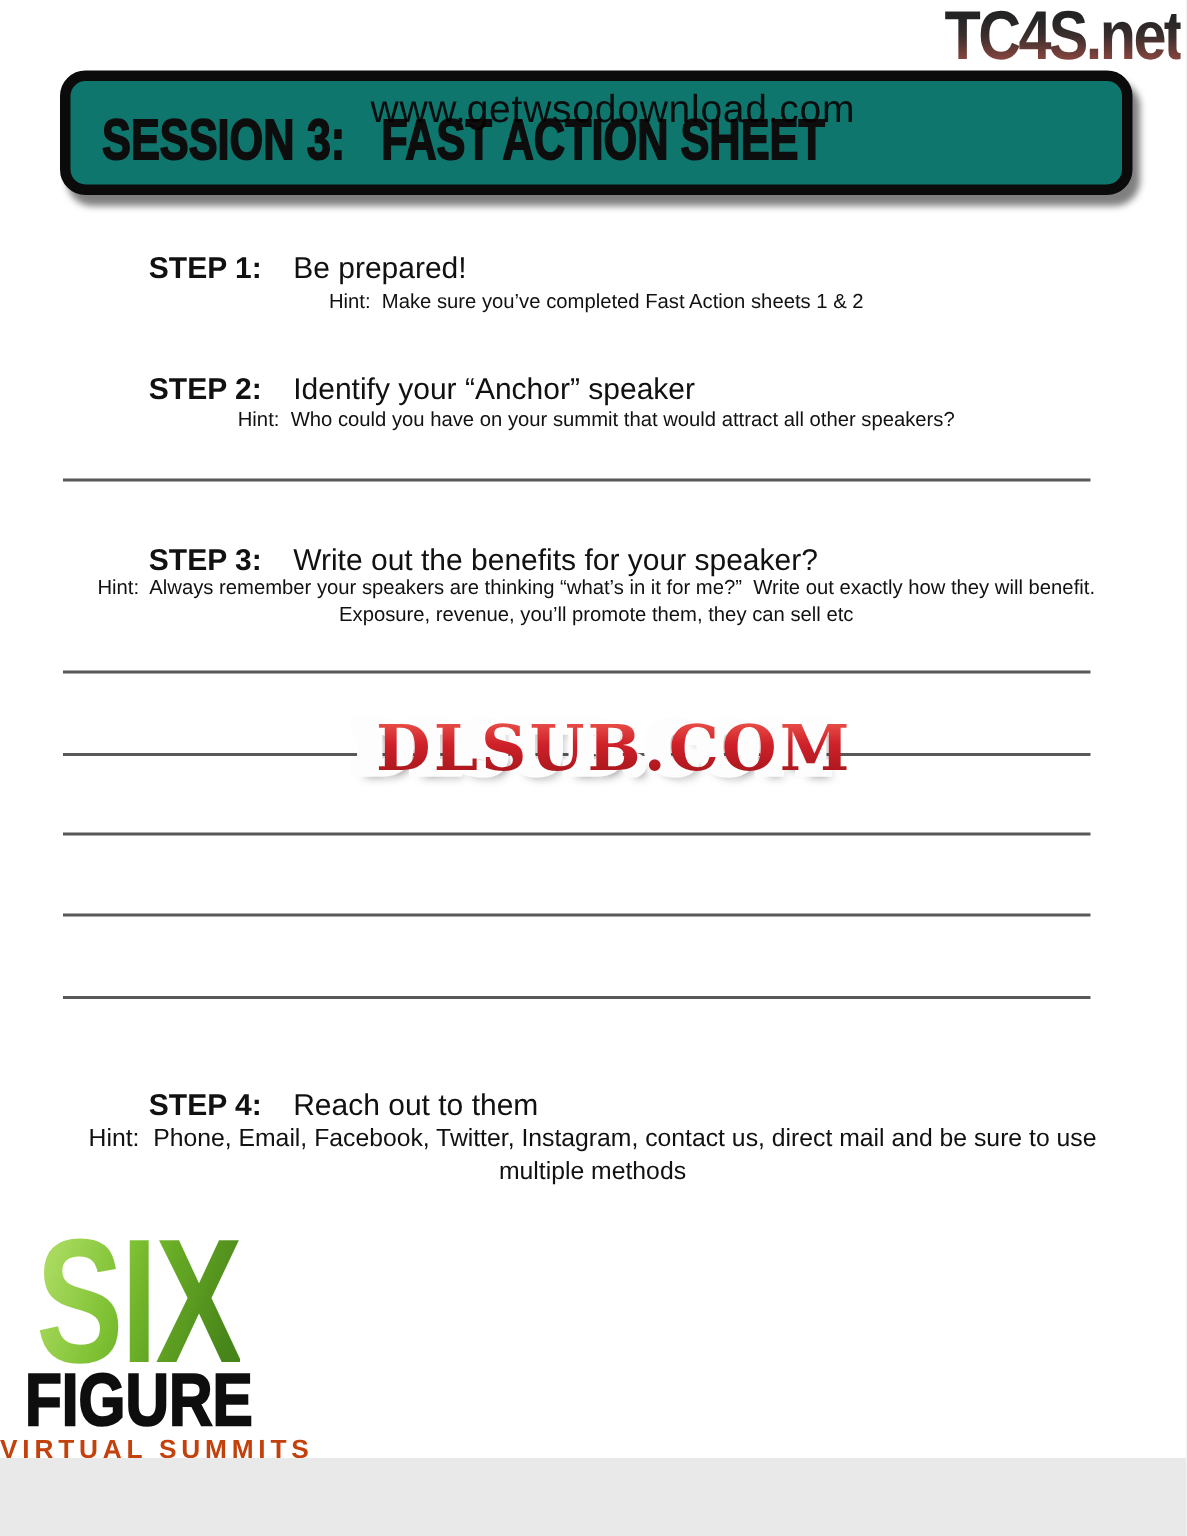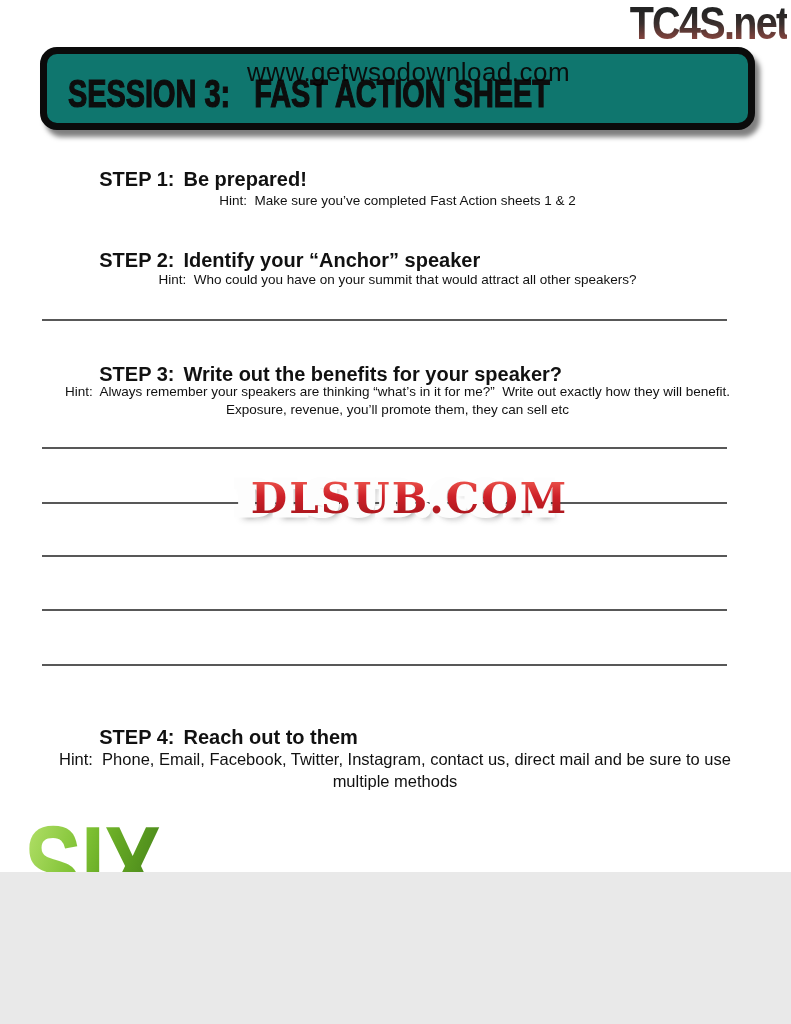--- a/index.html
+++ b/index.html
@@ -1,17 +1,17 @@
 <!DOCTYPE html>
 <html><head>
 <meta charset="utf-8">
 <style>
   html,body{margin:0;padding:0;background:#e9e9e9;}
   .page{
-    position:relative; width:791px; height:872px; margin:0 auto;
+    position:relative; width:791px; height:972px; margin:0 auto;
     background:#ffffff; overflow:hidden;
     font-family:"Liberation Sans", sans-serif; color:#111;
   }
 
   
   .tc4s{position:absolute; top:0px; right:4px; z-index:6;}
   .tc4s-text{
     display:inline-block; font-size:46px; line-height:1; font-weight:700; letter-spacing:-2px;
     transform:scaleX(.86); transform-origin:100% 50%;
     background:linear-gradient(180deg,#242424 25%,#3a2f2d 52%,#84443e 85%,#6e3a36 100%);
@@ -31,21 +31,21 @@
     transform:scaleX(.76); transform-origin:0 50%;
   }
   .header-wm{
     position:absolute; left:247px; top:57px; z-index:7;
     font-size:26px; letter-spacing:.5px; color:#7f1d1d; mix-blend-mode:multiply;
   }
 
   
   .step{position:absolute; left:45px; font-size:20px; line-height:1; white-space:pre;}
   .step-label{font-weight:700;margin-left:32px;}
-  .step-title{margin-left:9px;font-weight:bold;}
+  .step-title{margin-left:21px;}
   .s1{top:149px}.s2{top:230px}.s3{top:344px}.s4{top:707px}
 
   .hint{position:absolute; left:45px; width:705px; font-size:13.5px; line-height:17.5px;
         color:#111; white-space:pre-wrap;text-align:center;}
   .h1{top:192px}.h2{top:271px}.h3{top:383px}
   .h4{top:749px; width:700px; font-size:16.5px; line-height:21.5px;}
 
   
   .wline{position:absolute; left:42px; width:685px; height:2px; background:#585858;}
   .wl1{top:319px}.wl2{top:447px}.wl3{top:502px}.wl4{top:555px}.wl5{top:609px}.wl6{top:664px}

